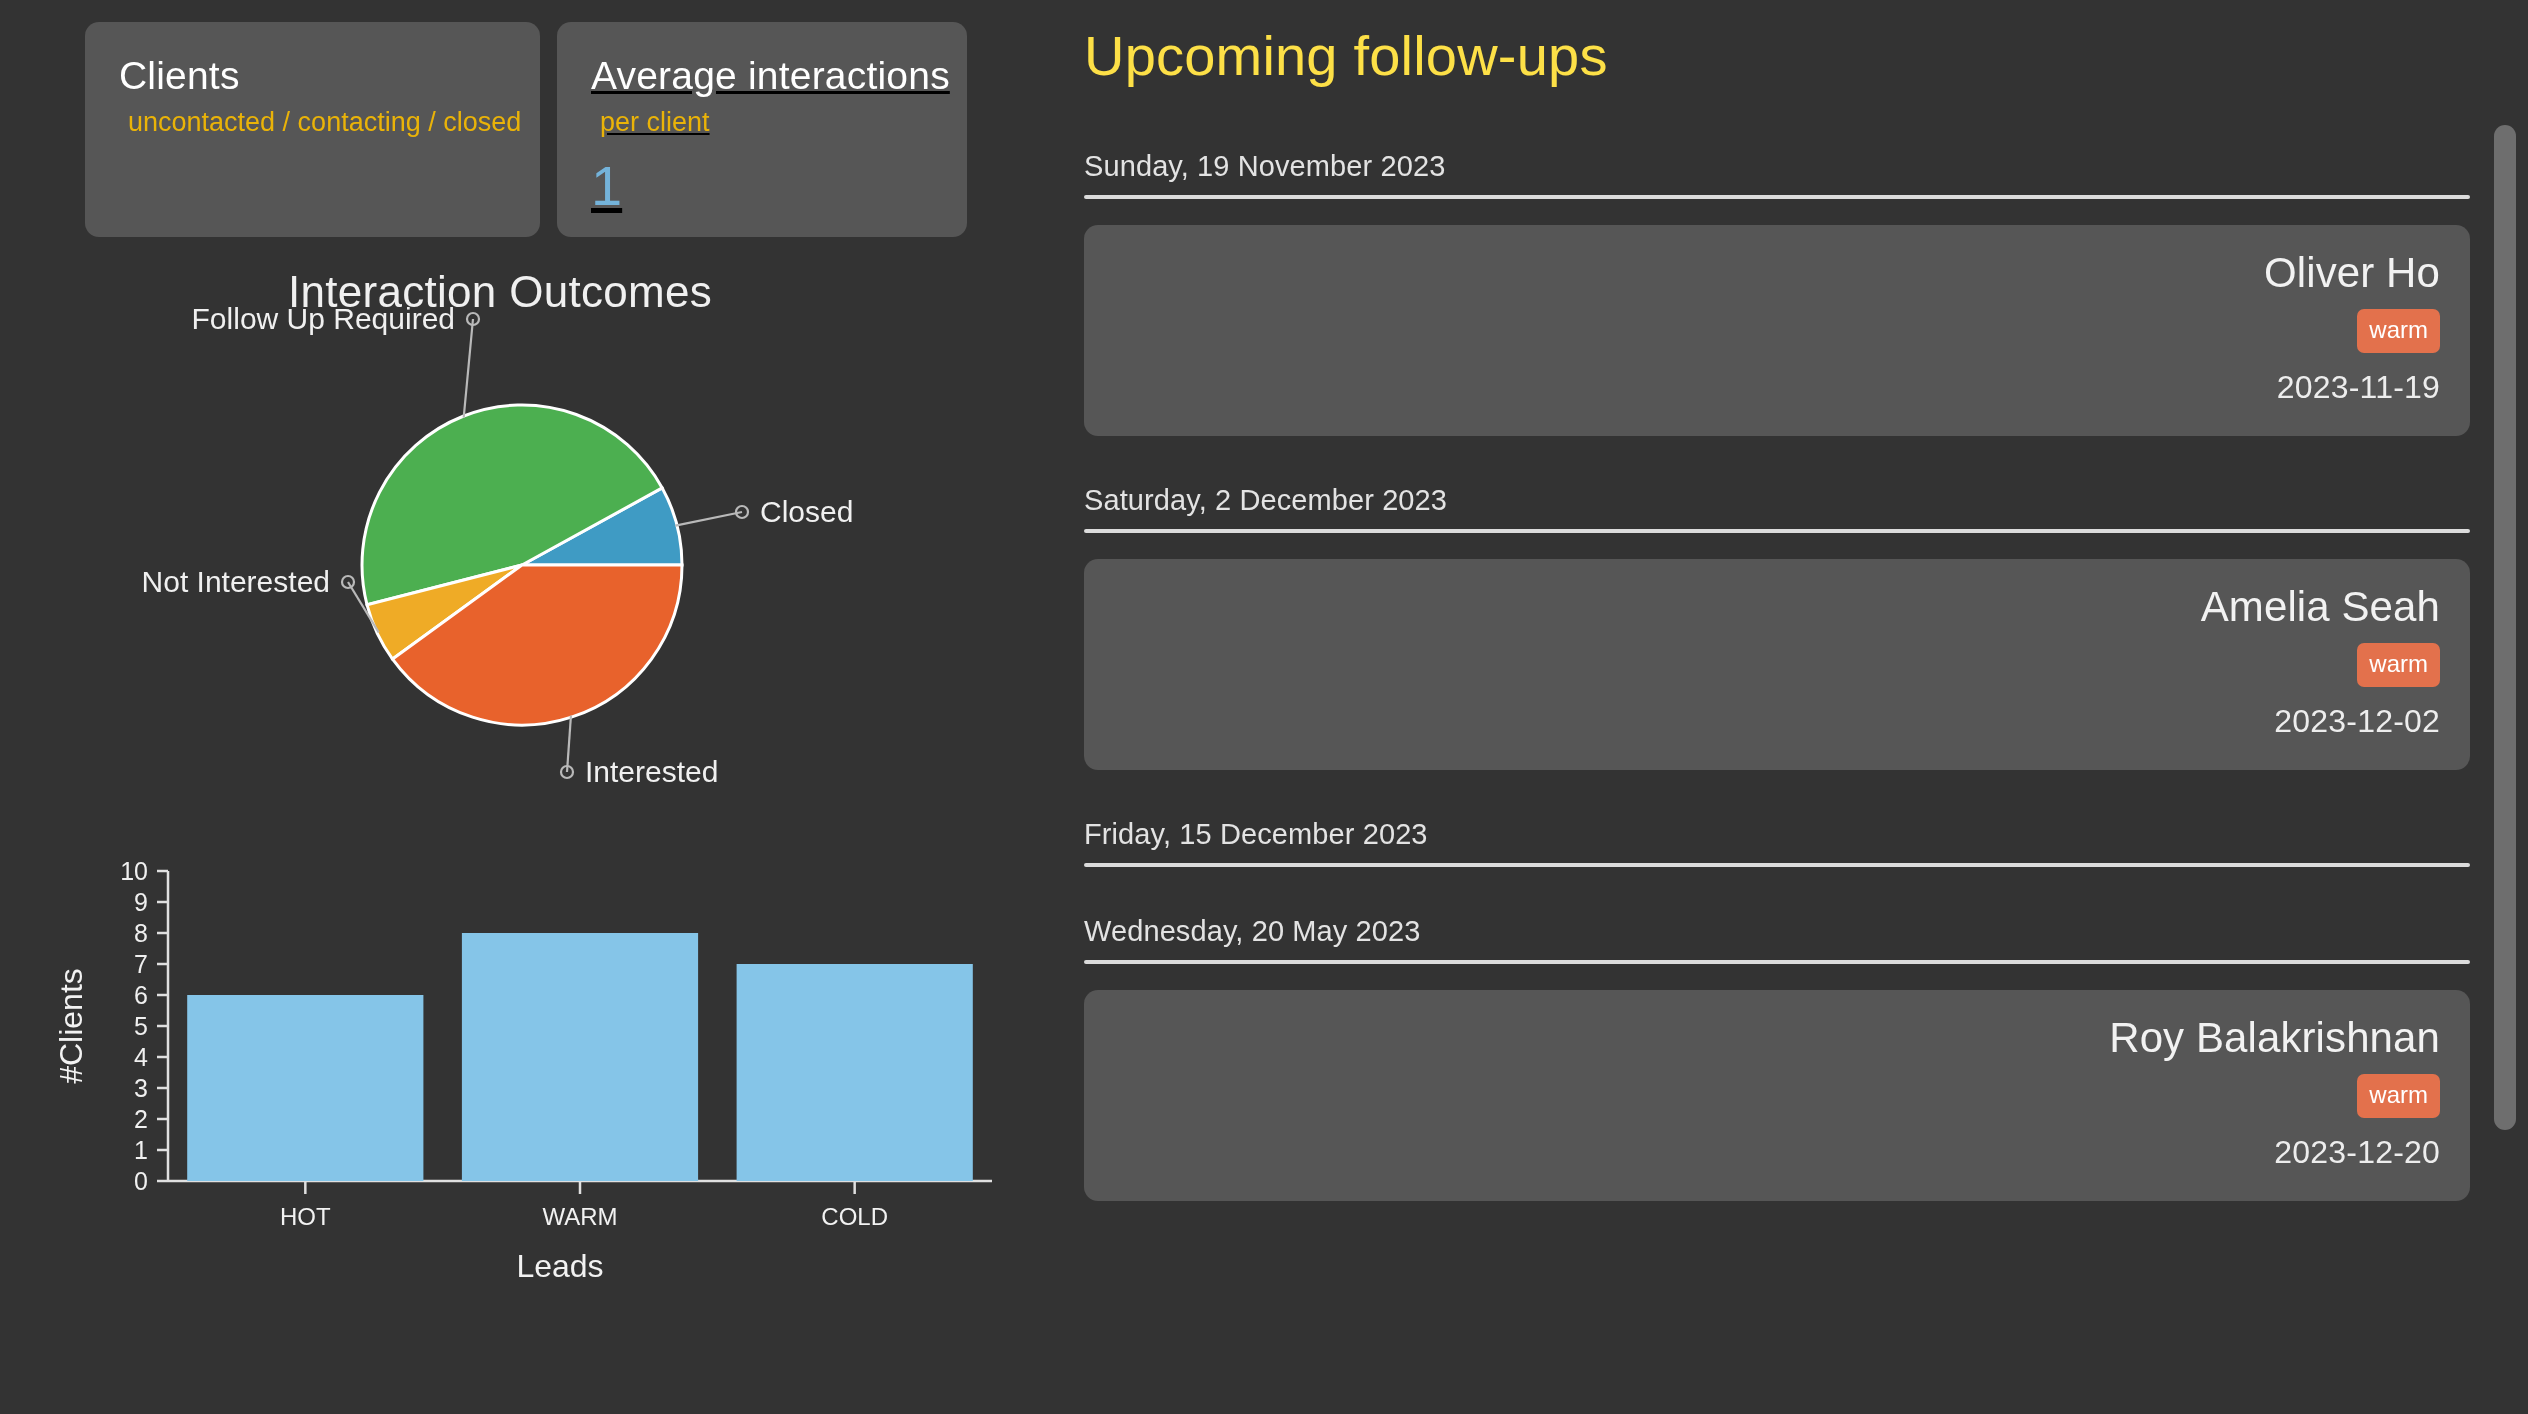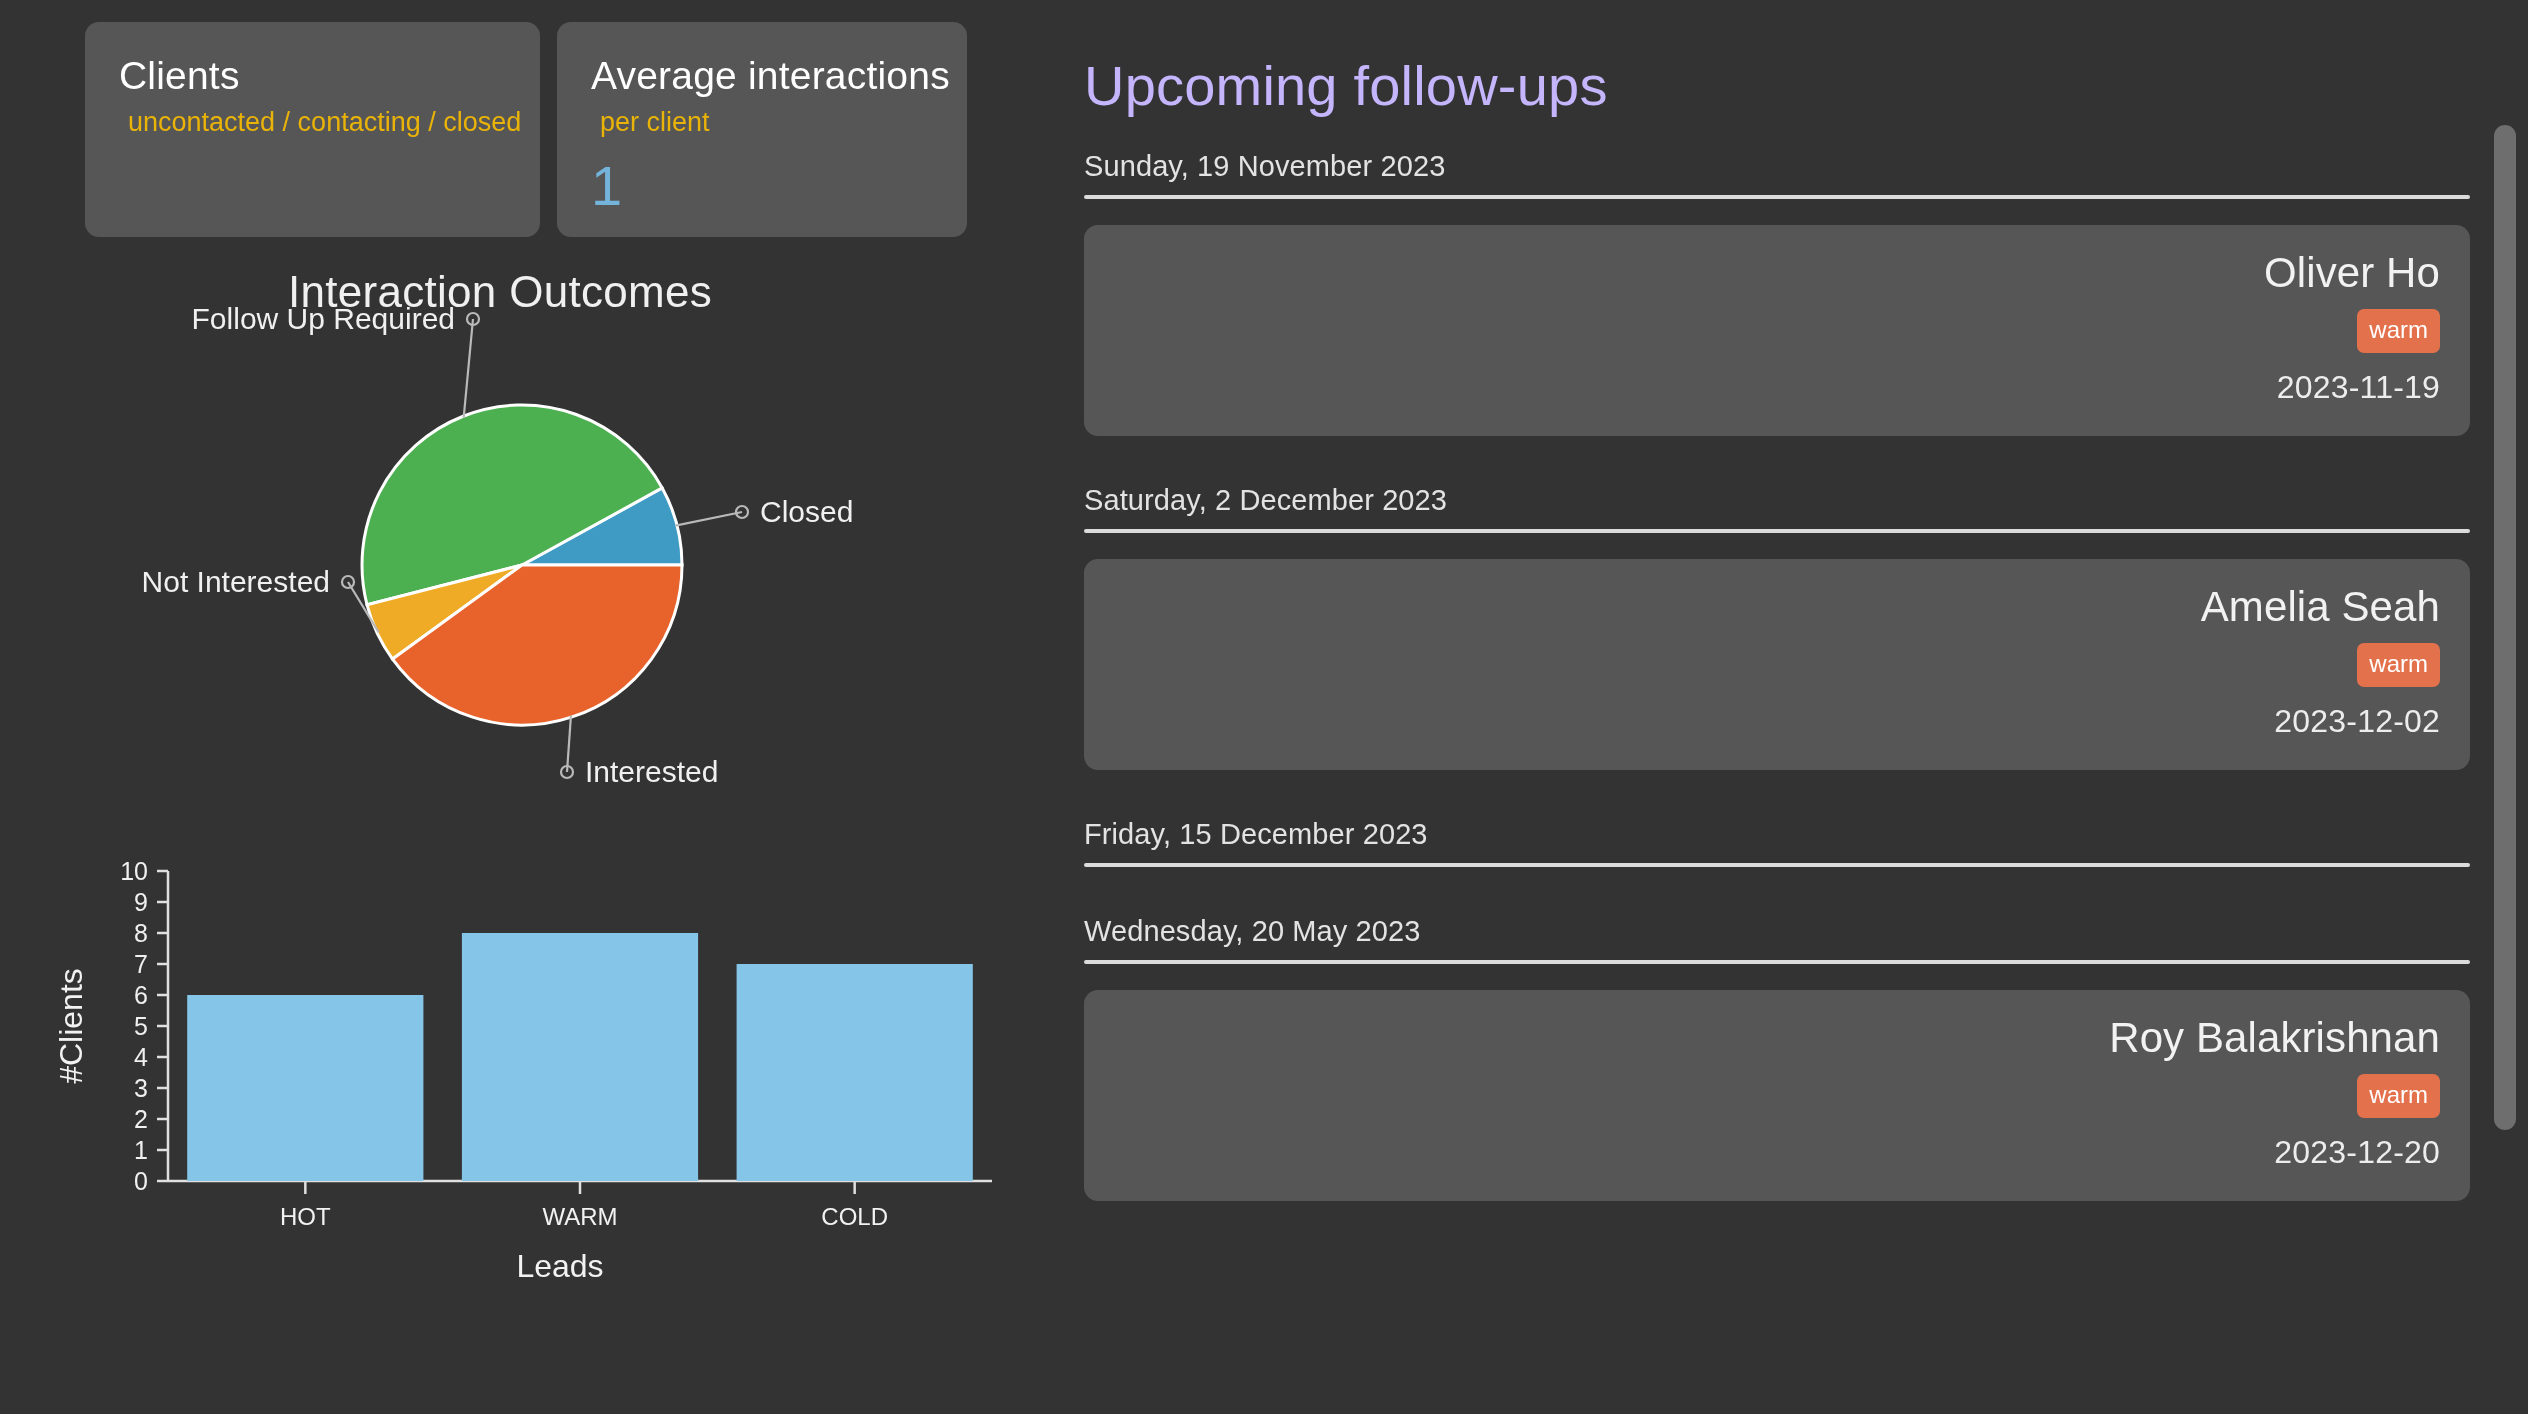--- a/index.html
+++ b/index.html
@@ -36,21 +36,21 @@
     padding: 22px 0 0 85px;
   }
   .stat-card {
     background: #565656;
     border-radius: 14px;
     box-sizing: border-box;
     padding: 34px 34px 28px 34px;
     height: 215px;
   }
   .stat-card.clients  { width: 455px; }
-  .stat-card.avg      { width: 410px; }
+  .stat-card.avg      { width: 410px; text-decoration: underline; }
 
   .stat-title {
     font-size: 39px;
     color: #ffffff;
     line-height: 1.0;
     letter-spacing: 0.2px;
     margin: 0 0 14px 0;
     white-space: nowrap;
   }
   .stat-sub {
@@ -110,22 +110,22 @@
   #right-pane {
     position: relative;
     flex: 1 1 auto;
     height: 1414px;
     padding: 0;
     box-sizing: border-box;
     overflow: hidden;
   }
   #followups-title {
     font-size: 56px;
-    color: #c4b5fd;
-    padding: 55px 0 0 84px;
+    color: #fde047;
+    padding: 25px 0 0 84px;
     line-height: 1.1;
     letter-spacing: 0.2px;
   }
   #followups-list {
     position: absolute;
     left: 0;
     top: 128px;
     right: 0;
     bottom: 0;
     padding-left: 84px;

